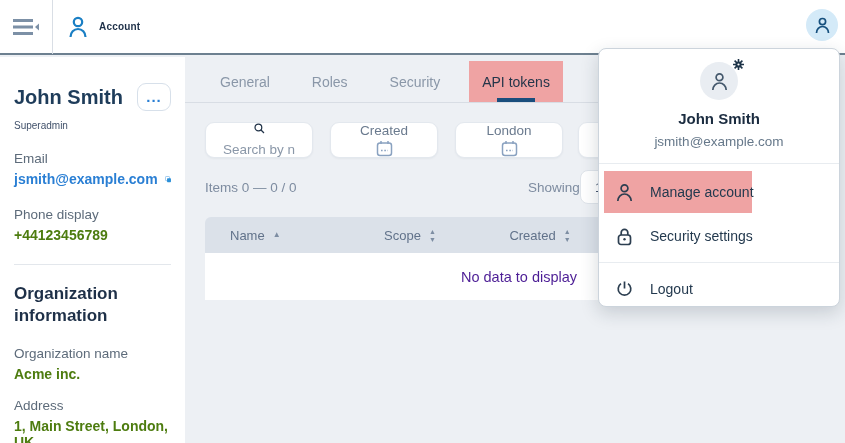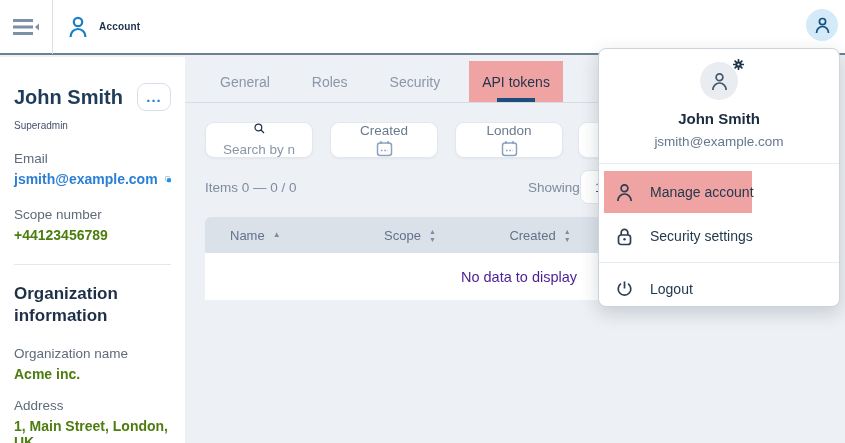--- a/index.html
+++ b/index.html
@@ -130,21 +130,21 @@
     <div class="email-row">
       <span class="email-link">jsmith@example.com</span>
       <svg width="14" height="15" viewBox="0 0 14 15">
         <rect x="1" y="1" width="9" height="9" rx="1.5" fill="none" stroke="#7fb6e8" stroke-width="1.6"></rect>
         <rect x="4.5" y="4.5" width="8.5" height="9" rx="1.5" fill="#2a8fd8"></rect>
       </svg>
     </div>
   </div>
 
   <div class="field">
-    <div class="field-label">Scope number</div>
+    <div class="field-label">Phone display</div>
     <div class="field-value">+44123456789</div>
   </div>
 
   <div class="side-divider"></div>
 
   <h2 class="org-heading">Organization information</h2>
 
   <div class="field">
     <div class="field-label">Organization name</div>
     <div class="field-value">Acme inc.</div>

